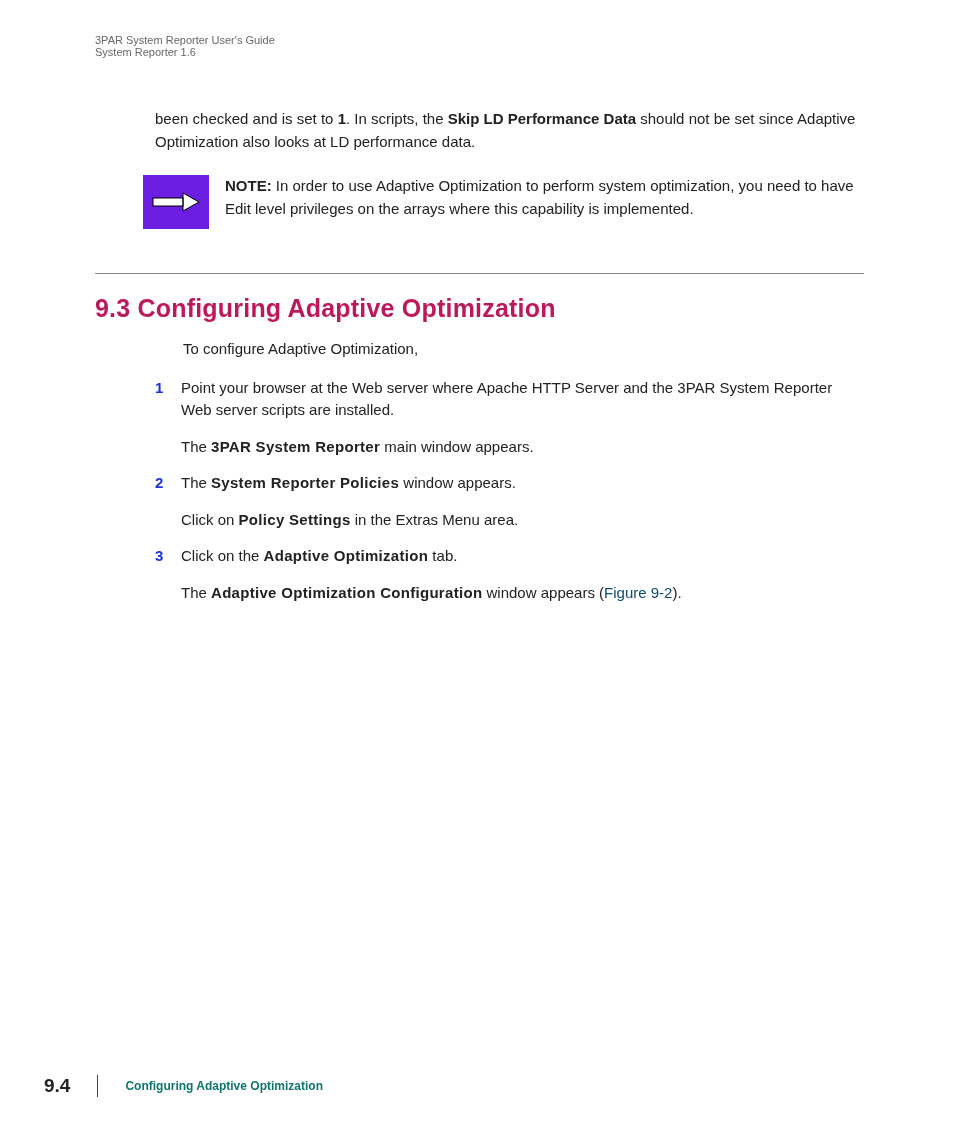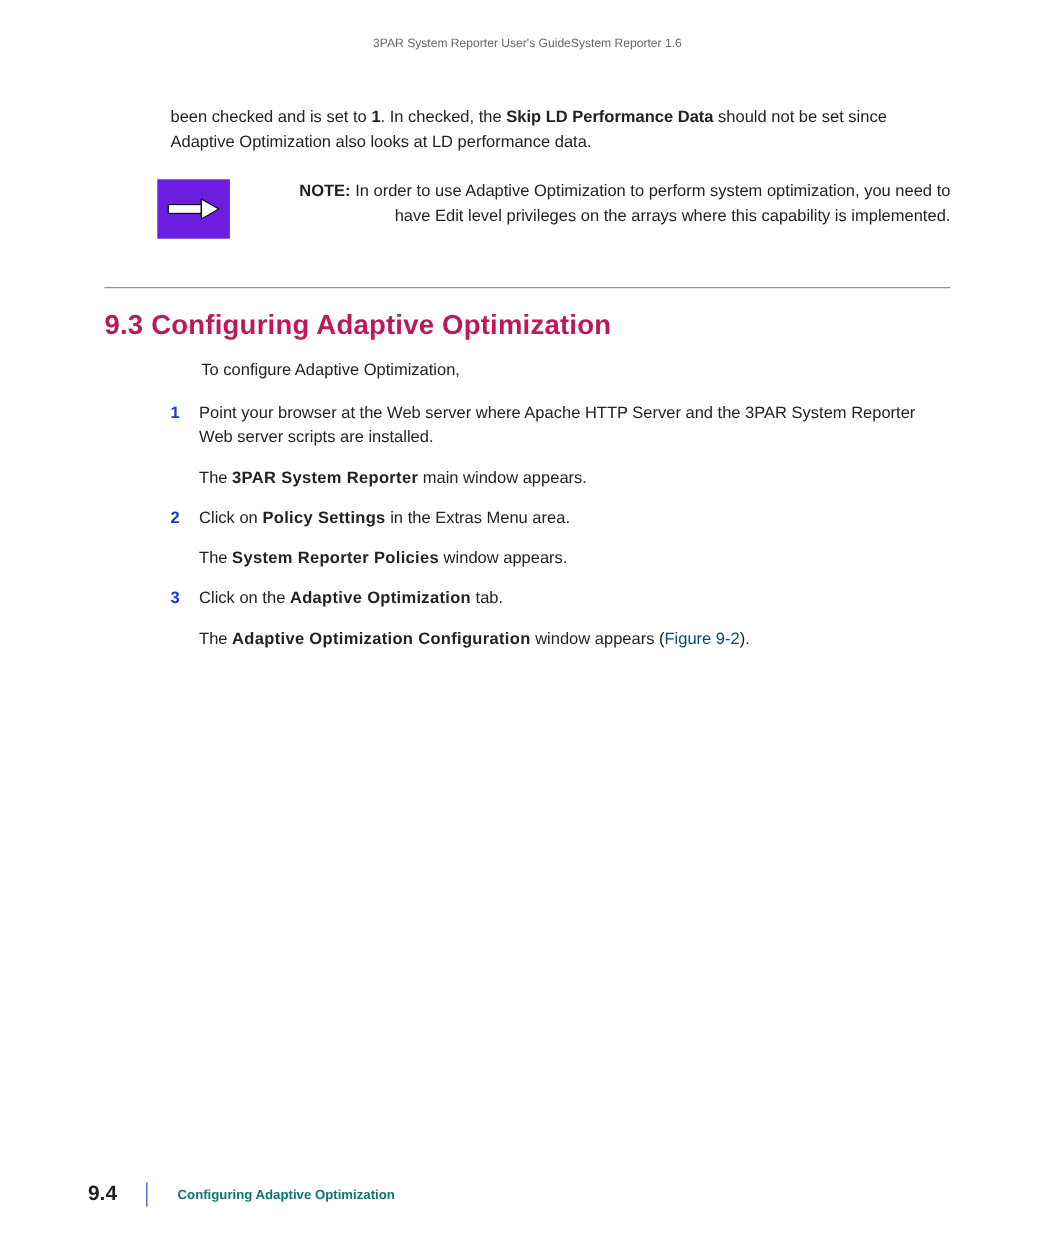--- a/index.html
+++ b/index.html
@@ -14,38 +14,38 @@
     box-sizing: border-box;
   }
   .page {
     padding: 34px 90px 0 95px;
     box-sizing: border-box;
     height: 100%;
     position: relative;
   }
   .running-header {
     display: flex;
-    justify-content: center;
+    justify-content: flex-end;
     font-size: 11px;
     color: #666;
     margin-bottom: 50px;
+    flex-direction: column;
   }
   .intro-para {
     margin-left: 60px;
     font-size: 15px;
     line-height: 1.5;
     margin-bottom: 22px;
   }
   .intro-para b { font-weight: 700; }
   .note-row {
     display: flex;
     margin-left: 48px;
-    gap: 44px;
+    gap: 16px;
     margin-bottom: 44px;
-    text-align: right;
   }
   .note-icon {
     flex: 0 0 66px;
     height: 54px;
     background: #6b1de0;
     display: flex;
     align-items: center;
     justify-content: center;
   }
   .note-icon svg { display: block; }
@@ -94,21 +94,21 @@
     top: 0;
     color: #1a34d6;
     font-weight: 700;
   }
   ol.steps > li p { margin: 0 0 14px 0; }
   ol.steps > li p:last-child { margin-bottom: 0; }
   ol.steps b { font-weight: 700; letter-spacing: 0.3px; text-align: center; }
   a.figref { color: #0c4a6e; text-decoration: none; }
   .footer {
     position: absolute;
-    left: 80px;
+    left: 44px;
     bottom: 48px;
     display: flex;
     align-items: center;
     gap: 27px;
   }
   .page-num {
     font-size: 19px;
     font-weight: 700;
     color: #222;
   }
@@ -127,21 +127,21 @@
 <body>
 
 <div class="page">
 
   <div class="running-header">
     <span>3PAR System Reporter User's Guide</span>
     <span>System Reporter 1.6</span>
   </div>
 
   <p class="intro-para">
-    <span>been checked and is set to </span><b>1</b><span>. In checked, the </span><b>Skip LD Performance Data</b><span> should not be set since Adaptive Optimization also looks at LD performance data.</span>
+    <span>been checked and is set to </span><b>1</b><span>. In scripts, the </span><b>Skip LD Performance Data</b><span> should not be set since Adaptive Optimization also looks at LD performance data.</span>
   </p>
 
   <div class="note-row">
     <div class="note-icon">
       <svg width="50" height="22" viewBox="0 0 50 22">
         <rect x="2" y="7" width="30" height="8" fill="#ffffff"></rect>
         <polygon points="32,2 48,11 32,20" fill="#ffffff"></polygon>
         <rect x="2" y="7" width="30" height="8" fill="none" stroke="#000" stroke-width="1"></rect>
         <polygon points="32,2 48,11 32,20" fill="none" stroke="#000" stroke-width="1"></polygon>
       </svg>
@@ -156,22 +156,22 @@
   <h2 class="section">9.3 Configuring Adaptive Optimization</h2>
 
   <p class="body-text">To configure Adaptive Optimization,</p>
 
   <ol class="steps">
     <li>
       <p><span>Point your browser at the Web server where Apache HTTP Server and the 3PAR System Reporter Web server scripts are installed.</span></p>
       <p><span>The </span><b>3PAR System Reporter</b><span> main window appears.</span></p>
     </li>
     <li>
+      <p><span>The </span><b>System Reporter Policies</b><span> window appears.</span></p>
       <p><span>Click on </span><b>Policy Settings</b><span> in the Extras Menu area.</span></p>
-      <p><span>The </span><b>System Reporter Policies</b><span> window appears.</span></p>
     </li>
     <li>
       <p><span>Click on the </span><b>Adaptive Optimization</b><span> tab.</span></p>
       <p><span>The </span><b>Adaptive Optimization Configuration</b><span> window appears (</span><a class="figref" href="#">Figure 9-2</a><span>).</span></p>
     </li>
   </ol>
 
   <div class="footer">
     <span class="page-num">9.4</span>
     <span class="footer-divider"></span>

